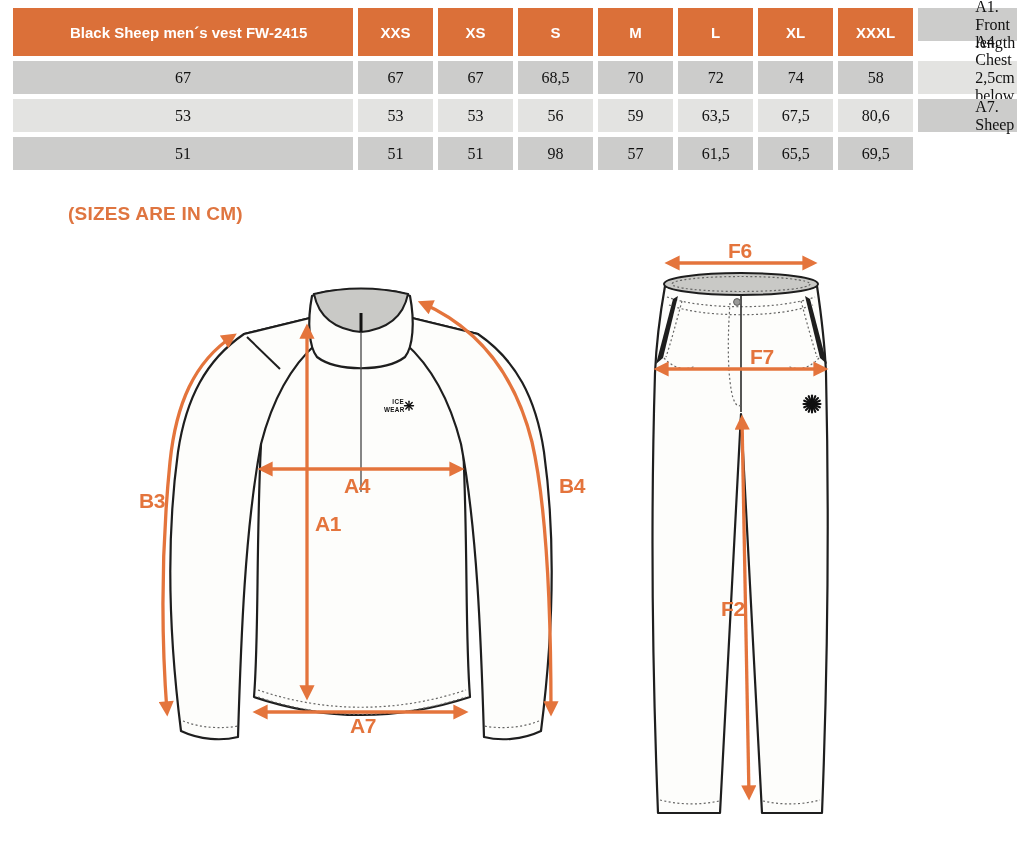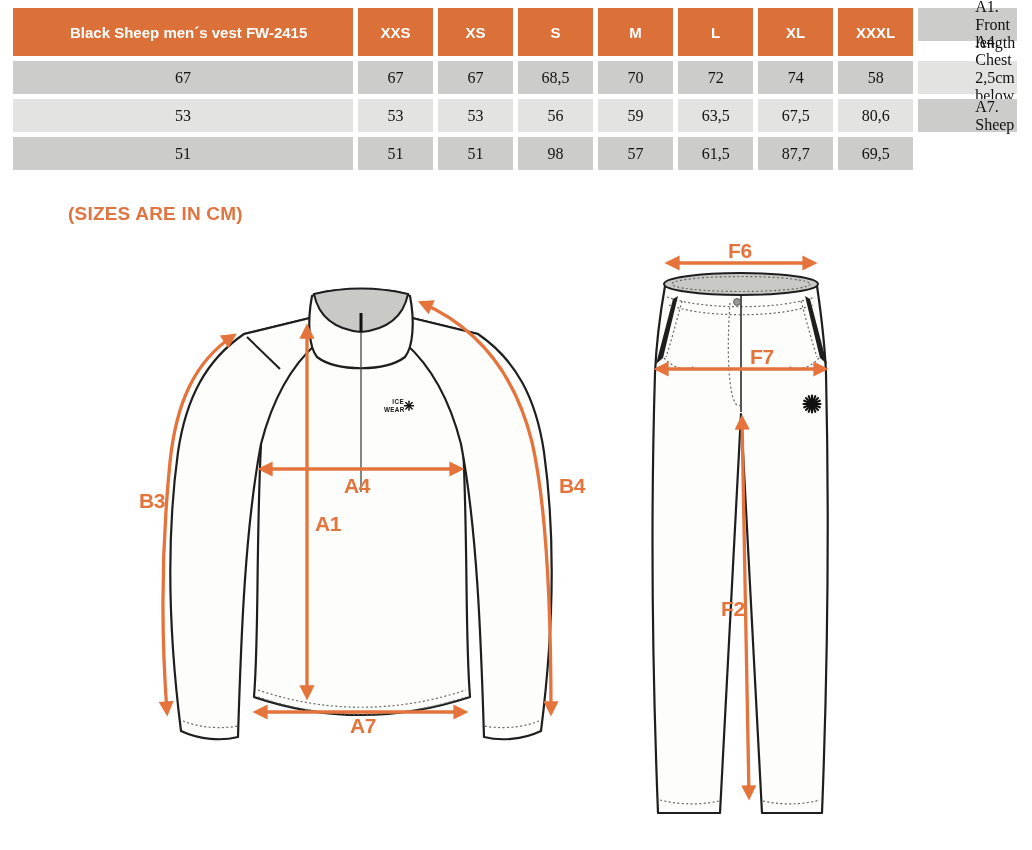--- a/index.html
+++ b/index.html
@@ -76,21 +76,21 @@
     <div class="td r-light">67,5</div>
     <div class="td r-light">80,6</div>
 
     <div class="td label r-dark">A7. Sheep</div>
     <div class="td r-dark">51</div>
     <div class="td r-dark">51</div>
     <div class="td r-dark">51</div>
     <div class="td r-dark">98</div>
     <div class="td r-dark">57</div>
     <div class="td r-dark">61,5</div>
-    <div class="td r-dark">87,7</div>
+    <div class="td r-dark">65,5</div>
     <div class="td r-dark">69,5</div>
   </div>
 
   <div class="cm-note">(SIZES ARE IN CM)</div>
 
   <svg class="diagram-svg" width="1032" height="620" viewBox="0 230 1032 620" xmlns="http://www.w3.org/2000/svg">
     <defs>
       <marker id="ah" viewBox="0 0 10 10" refX="7" refY="5" markerWidth="5" markerHeight="4.6" orient="auto-start-reverse">
         <path d="M0,0 L10,5 L0,10 Z" fill="#E4743C"></path>
       </marker>

